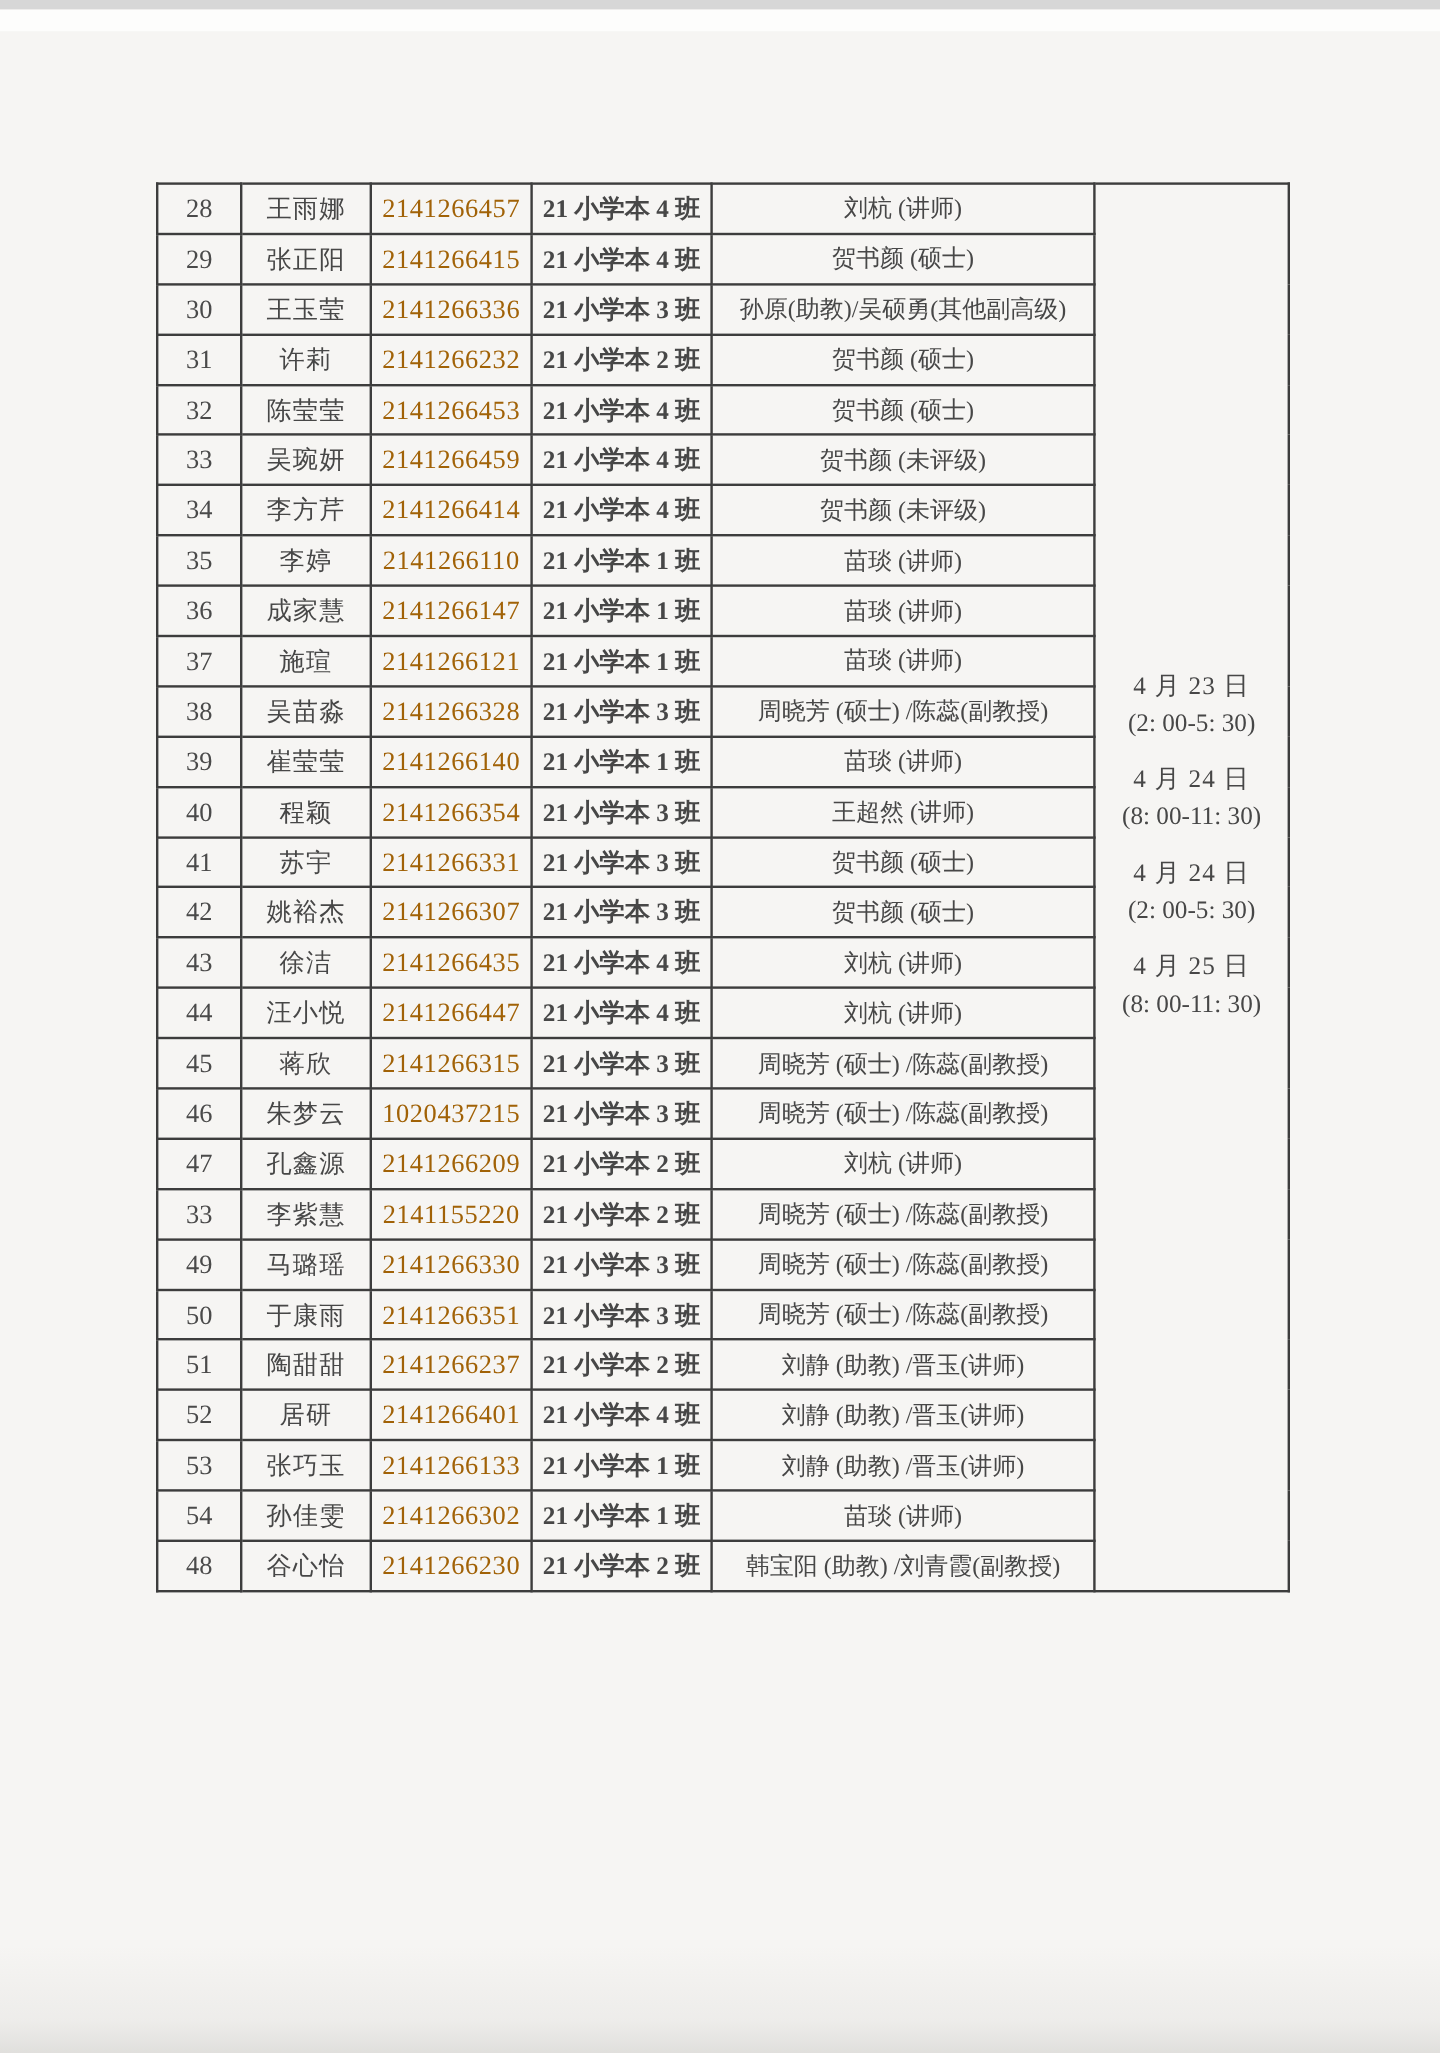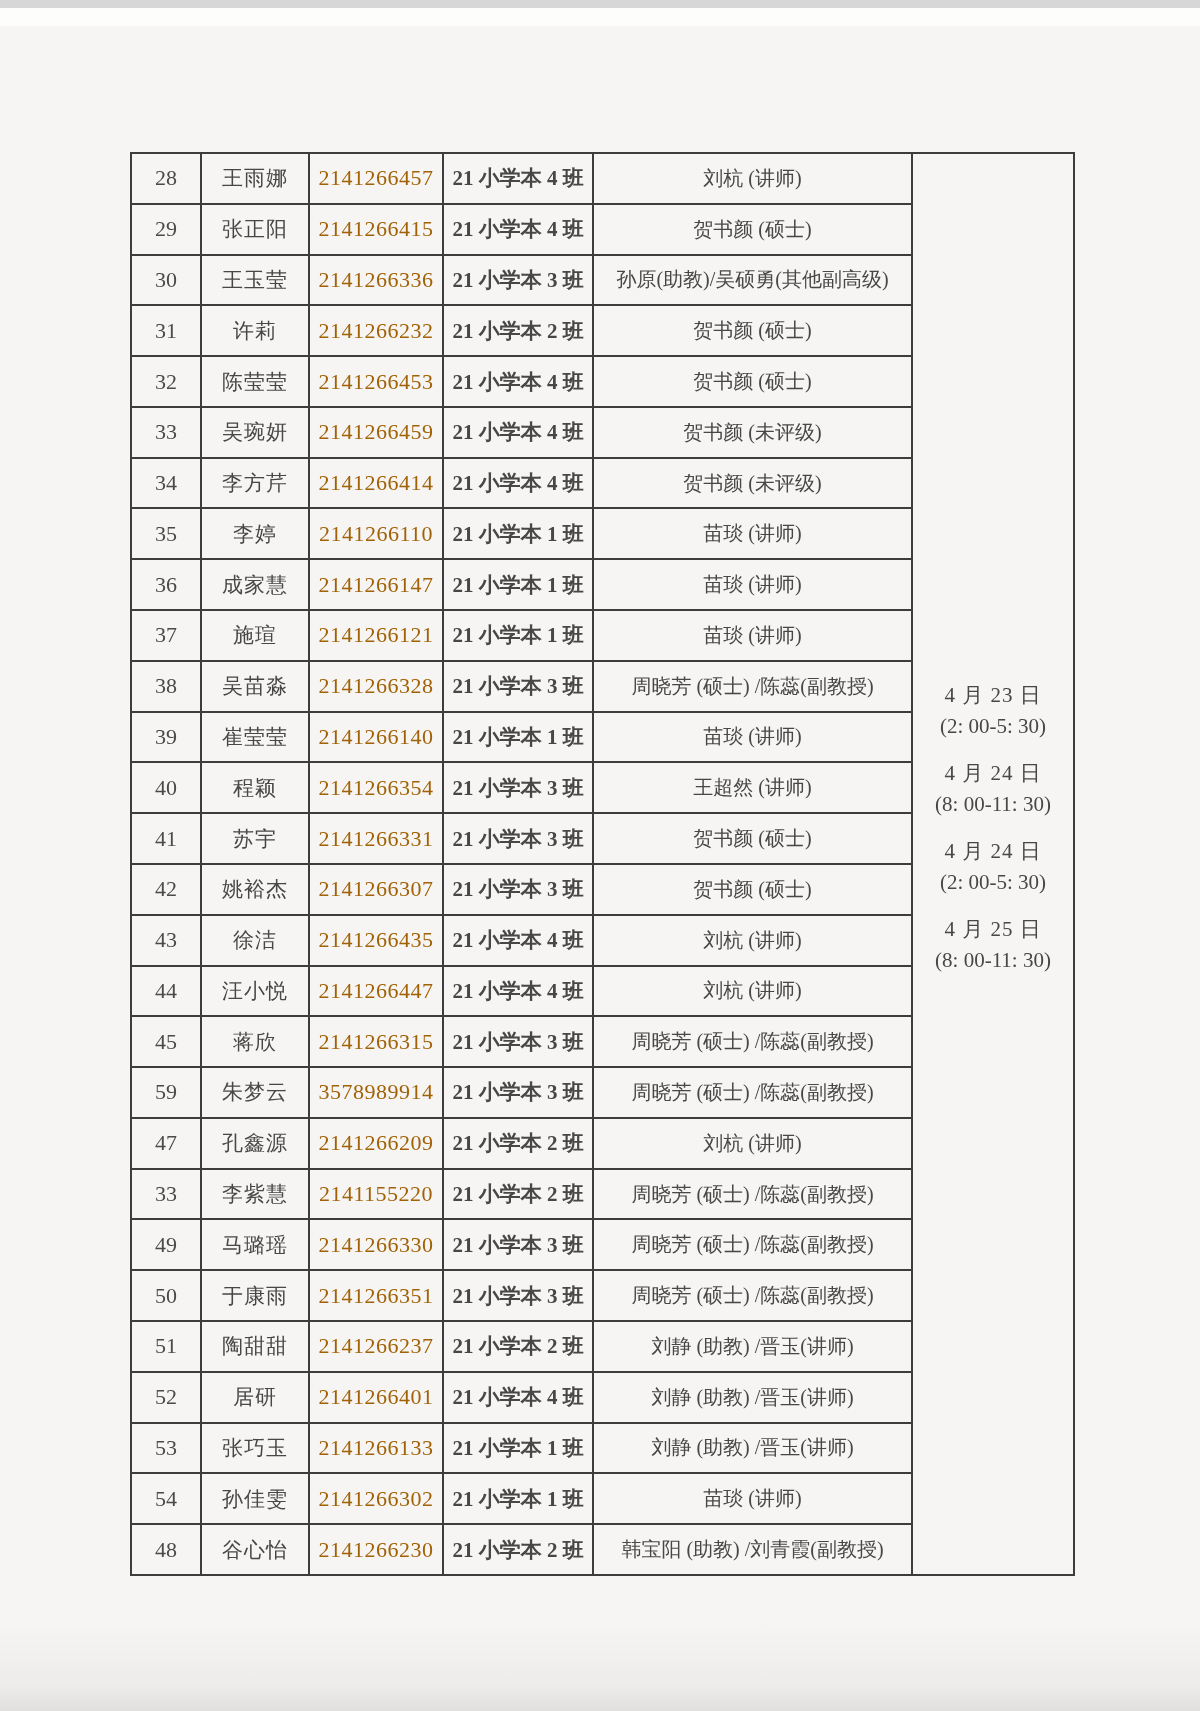--- a/index.html
+++ b/index.html
@@ -19,21 +19,21 @@
     position:absolute; top:8px; left:0; right:0; height:18px;
     background:#fdfdfc;
   }
   .bottom-shade {
     position:absolute; left:0; right:0; bottom:0; height:90px;
     background:linear-gradient(180deg, rgba(0,0,0,0) 0%, rgba(100,100,95,0.06) 70%, rgba(90,90,85,0.14) 100%);
     pointer-events:none;
   }
   table.roster {
     position:absolute; left:130px; top:152px;
-    width:943px; height:1424px;
+    width:943px; height:1175px;
     border-collapse:collapse; table-layout:fixed;
   }
   td {
     border:2px solid #3d3d3d;
     text-align:center; vertical-align:middle;
     font-size:21px; color:#474747;
     padding:0; white-space:nowrap; overflow:hidden;
   }
   .c-no    { font-size:22px; color:#4a4a4a; }
   .c-name  { font-size:21px; letter-spacing:1px; }
@@ -204,23 +204,23 @@
     <td class="c-teacher">刘杭 (讲师)</td>
   </tr>
       <tr>
     <td class="c-no">45</td>
     <td class="c-name">蒋欣</td>
     <td class="c-id">2141266315</td>
     <td class="c-class">21 小学本 3 班</td>
     <td class="c-teacher">周晓芳 (硕士) /陈蕊(副教授)</td>
   </tr>
       <tr>
-    <td class="c-no">59</td>
+    <td class="c-no">46</td>
     <td class="c-name">朱梦云</td>
-    <td class="c-id">3578989914</td>
+    <td class="c-id">1020437215</td>
     <td class="c-class">21 小学本 3 班</td>
     <td class="c-teacher">周晓芳 (硕士) /陈蕊(副教授)</td>
   </tr>
       <tr>
     <td class="c-no">47</td>
     <td class="c-name">孔鑫源</td>
     <td class="c-id">2141266209</td>
     <td class="c-class">21 小学本 2 班</td>
     <td class="c-teacher">刘杭 (讲师)</td>
   </tr>

